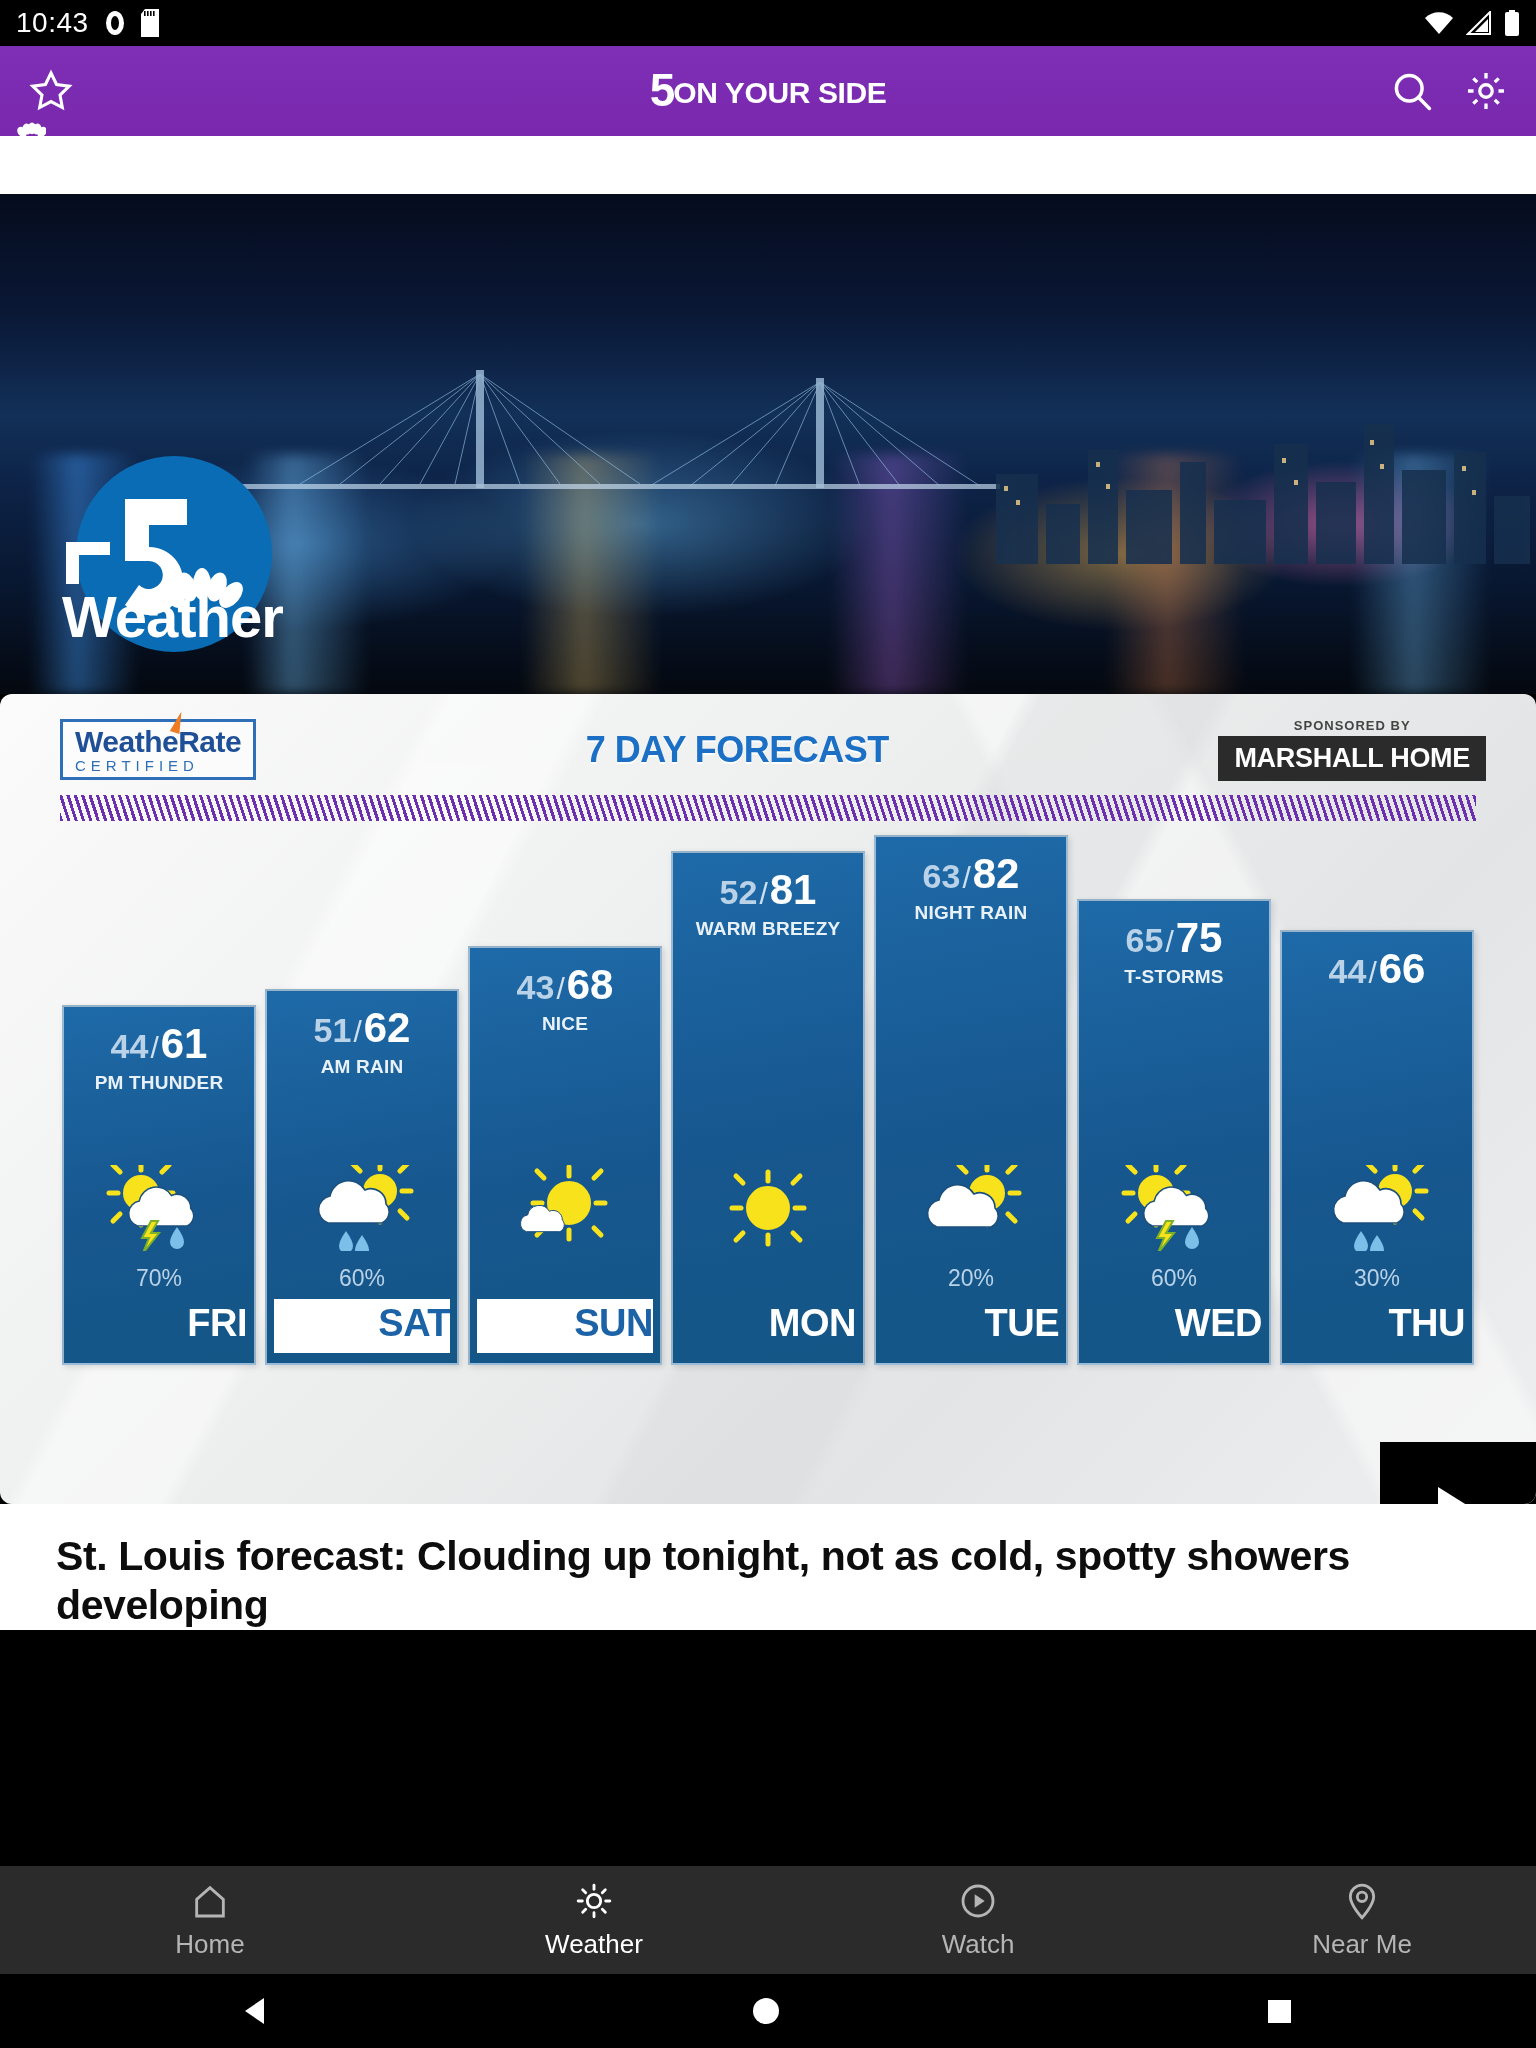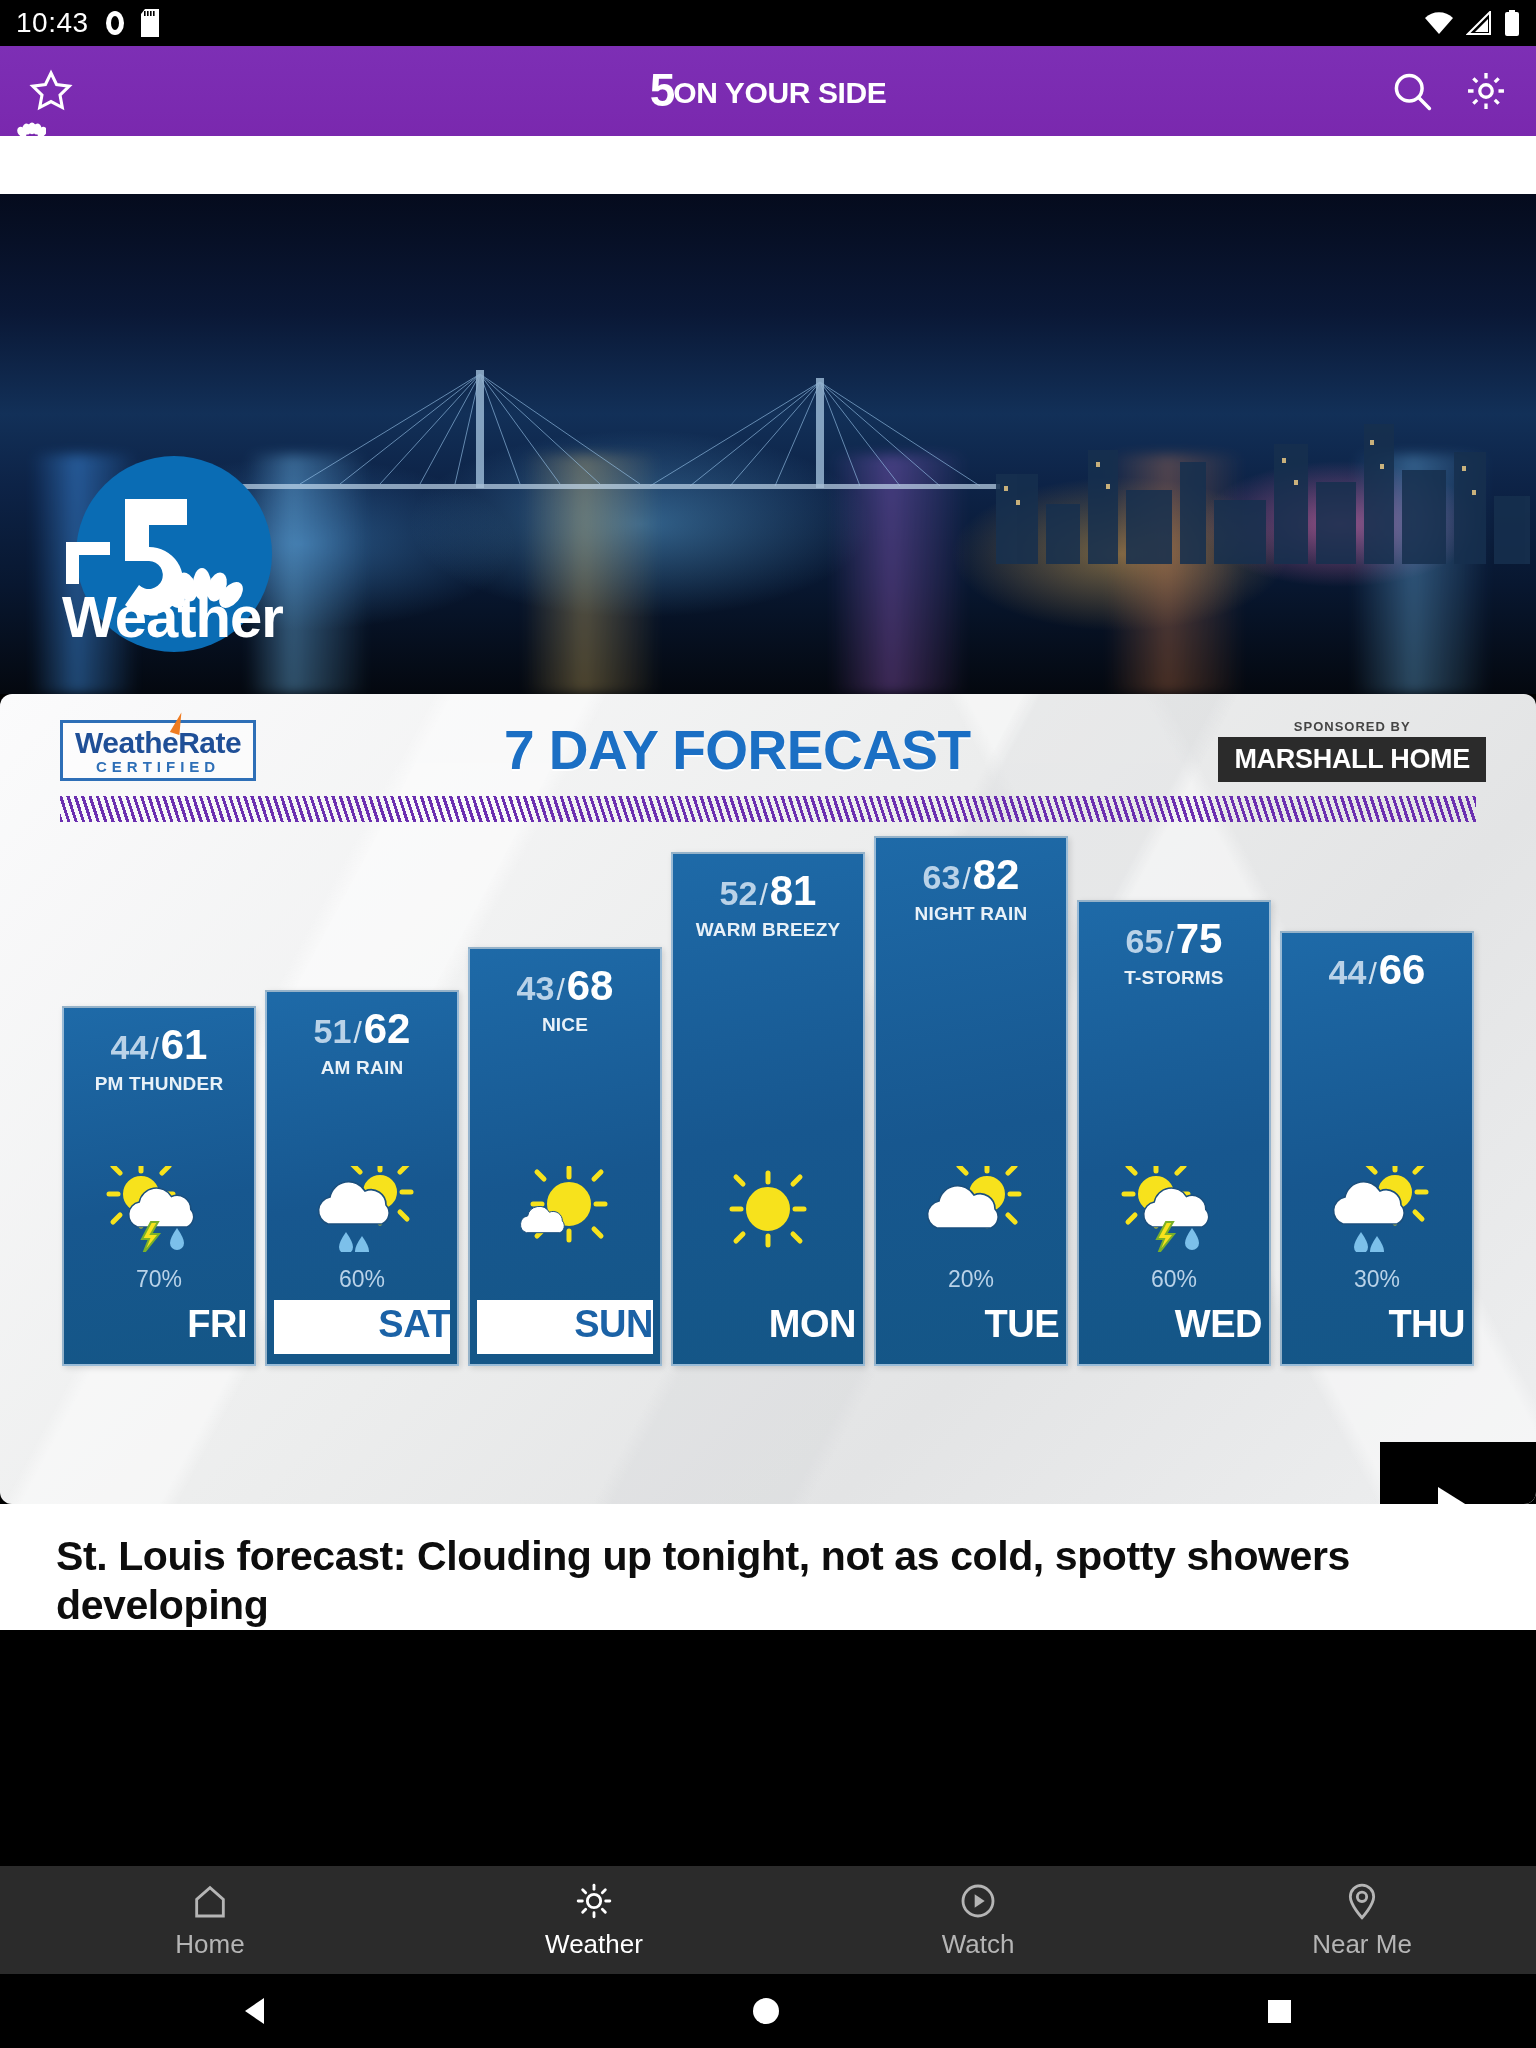--- a/index.html
+++ b/index.html
@@ -51,22 +51,22 @@
     background:linear-gradient(135deg,#fbfbfc 0%,#eceded 45%,#e3e4e5 70%,#eeeff0 100%);overflow:hidden;border-radius:12px;}
   .fc-diag{position:absolute;inset:0;opacity:.55;
     background:
       linear-gradient(118deg, transparent 22%, rgba(255,255,255,.85) 23%, rgba(255,255,255,.85) 30%, transparent 31%),
       linear-gradient(118deg, transparent 52%, rgba(210,212,215,.55) 53%, rgba(210,212,215,.55) 62%, transparent 63%),
       linear-gradient(62deg, transparent 70%, rgba(255,255,255,.8) 71%, rgba(255,255,255,.8) 80%, transparent 81%);}
   .fc-head{position:relative;display:flex;align-items:center;justify-content:space-between;padding:24px 50px 0 60px;}
   .wr-badge{border:3px solid #2e6fb7;padding:5px 12px 3px;background:rgba(255,255,255,.55);}
   .wr-name{font-size:30px;font-weight:bold;color:#1f4f97;letter-spacing:-.5px;line-height:1;position:relative;}
   .wr-tick{position:absolute;left:98px;top:-16px;width:0;height:0;border-left:5px solid transparent;border-right:5px solid transparent;border-bottom:22px solid #ef7c22;transform:rotate(18deg);}
-  .wr-cert{font-size:15px;font-weight:bold;color:#2e6fb7;letter-spacing:5px;text-align:center;margin-top:0;}
-  .fc-title{font-size:55px;font-weight:bold;color:#1b6fc4;letter-spacing:-.5px;
+  .wr-cert{font-size:15px;font-weight:normal;color:#2e6fb7;letter-spacing:5px;text-align:left;margin-top:0;}
+  .fc-title{font-size:36px;font-weight:bold;color:#1b6fc4;letter-spacing:-.5px;
     text-shadow:0 2px 0 rgba(255,255,255,.9);}
   .sponsor{text-align:center;}
   .sponsor-by{font-size:13px;font-weight:bold;color:#444;letter-spacing:1px;margin-bottom:3px;}
   .sponsor-box{background:#2b2b2b;color:#fff;font-size:27px;font-weight:bold;padding:7px 16px;letter-spacing:-.3px;}
   .fc-stripe{position:relative;margin:14px 60px 0 60px;height:26px;
     background:repeating-linear-gradient(72deg,#6b2fb0 0 3px,transparent 3px 7px);}
 
   
   .bars{position:relative;display:flex;align-items:flex-end;gap:9px;padding:0 62px;height:530px;margin-top:14px;}
   .bar{position:relative;flex:1;display:flex;flex-direction:column;align-items:center;

